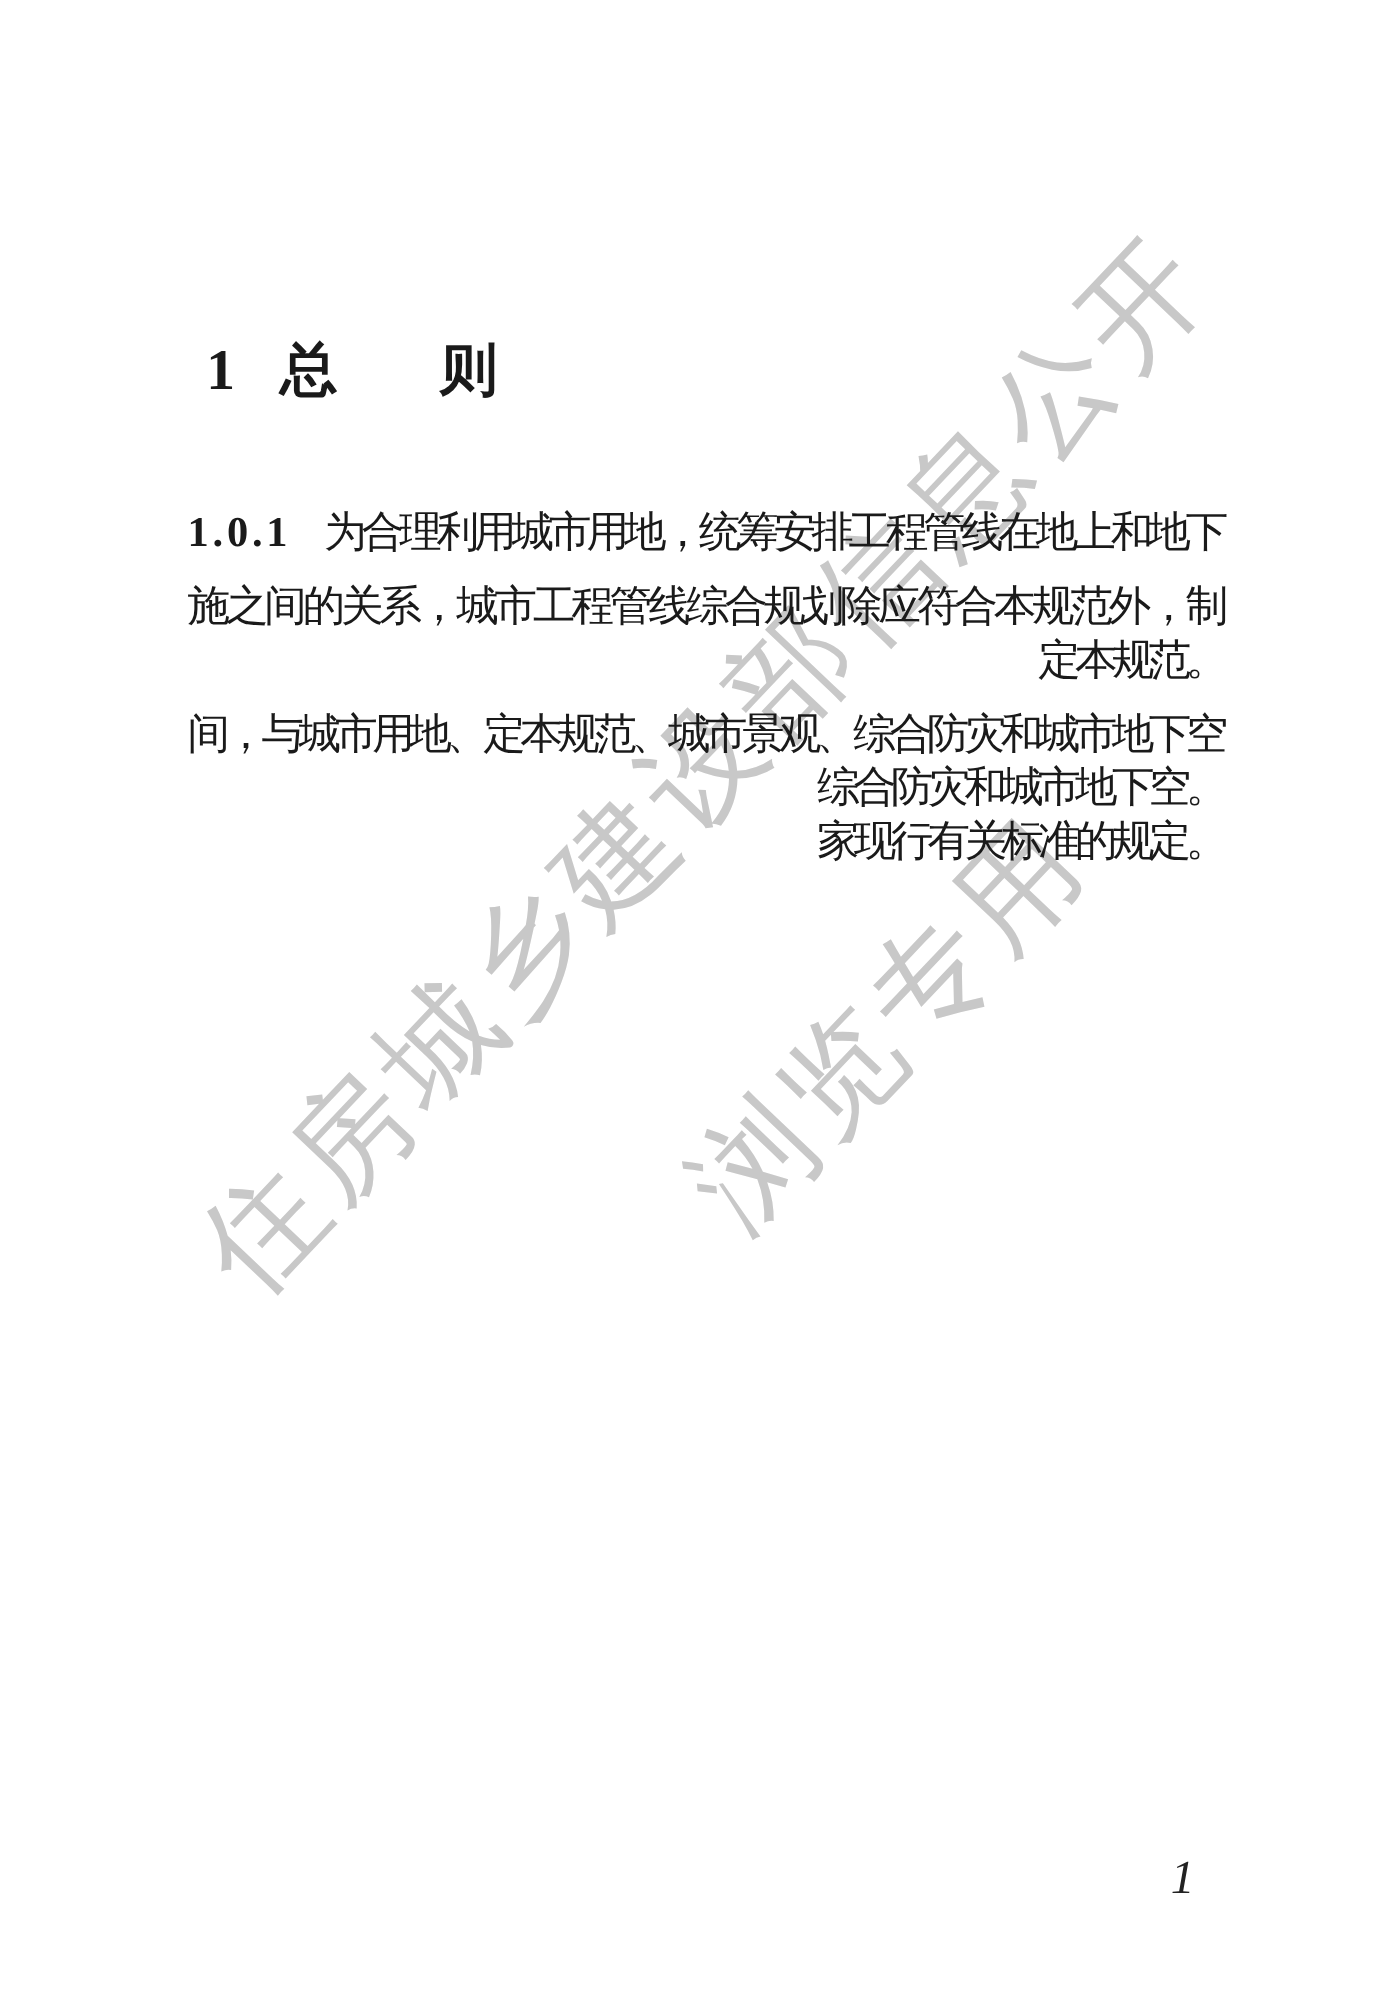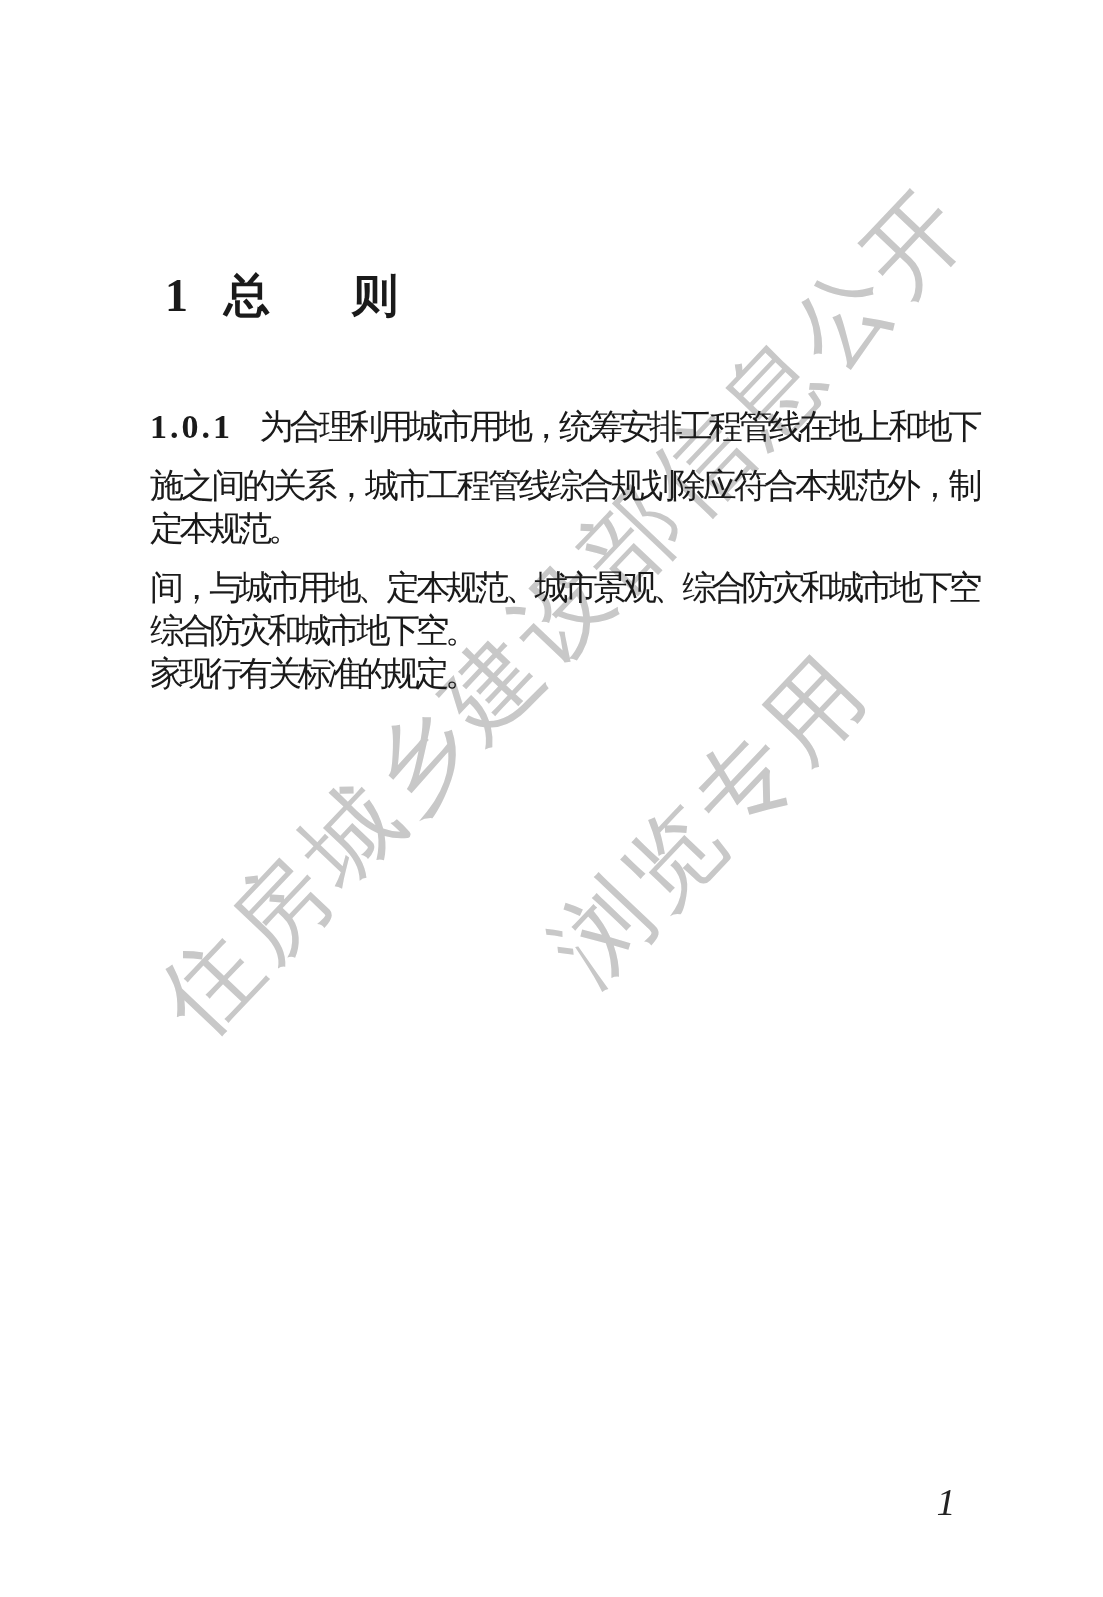--- a/index.html
+++ b/index.html
@@ -62,21 +62,21 @@
     line-height: 43px;
     white-space: nowrap;
   }
   .jl {            
     text-align: justify;
     text-align-last: justify;
     white-space: normal;
     margin-top: 16px;
   }
   .ll {            
-    text-align: left;
+    text-align: right;
   }
   .pnum {
     font-weight: bold;
     letter-spacing: 3px;
     margin-right: 26px;
   }
 
   
   .page-number {
     position: absolute;

